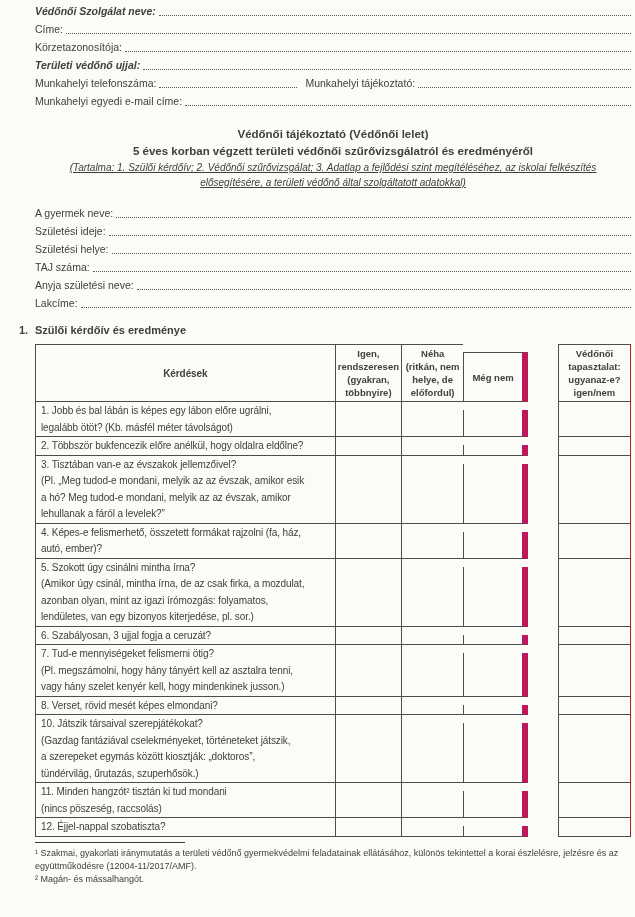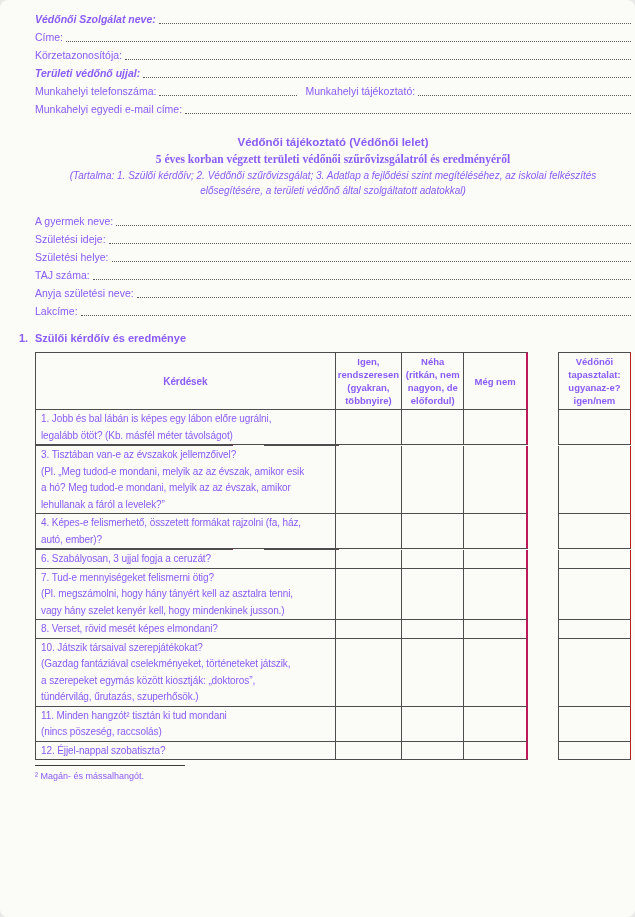--- a/index.html
+++ b/index.html
@@ -2,55 +2,54 @@
 <html lang="hu"><head>
 <meta charset="utf-8">
 <style>
   html,body { margin:0; padding:0; background:#e8e8e6; }
   .page {
     position:relative;
     width:635px; height:917px;
     margin:0 auto;
     background:#fbfbf8;
     box-sizing:border-box;
-    padding:8px 4px 0 35px;
+    padding:0 4px 0 35px;
     font-family:"Liberation Sans", sans-serif;
-    color:#8b5cf6;
+    color:#404040;
     overflow:hidden;
-    border-radius:8px;
   }
   
   .fieldrow { display:flex; height:18px; align-items:flex-end; font-size:10.5px; }
   .flabel { white-space:nowrap; padding-right:3px; line-height:13px; }
   .bi { font-weight:bold; font-style:italic; }
   .leader { flex:1 1 auto; border-bottom:1.5px dotted #5a5a5a; margin-bottom:2px; height:0; }
   .leader-fixed { flex:0 0 138px; }
   .flabel2 { white-space:nowrap; padding:0 3px 0 8px; line-height:13px; }
 
   
   .titleblock { margin-top:18px; text-align:center; }
   .title1 { font-size:11.5px; font-weight:bold; line-height:16px; }
-  .title2 { font-size:11.5px; font-weight:bold; line-height:18px;font-family:Liberation Serif, serif; }
-  .subtitle { font-size:10px; font-style:italic; line-height:15px; white-space:pre-line; }
+  .title2 { font-size:11.5px; font-weight:bold; line-height:18px; }
+  .subtitle { font-size:10px; font-style:italic; line-height:15px; white-space:pre-line;text-decoration:underline; }
 
   .childblock { margin-top:12px; }
 
   
   .sectionhead { display:flex; margin:14px 0 8px -16px; font-size:11px; font-weight:bold; }
   .secnum { width:16px; }
 
   
   .qtable { margin-top:2px; }
   .qrow { display:flex; align-items:stretch; }
   .c { box-sizing:border-box; border-left:1px solid #4d4d4d; border-bottom:1px solid #4d4d4d; }
   .q  { width:308px; font-size:10px; line-height:16.5px; letter-spacing:-0.1px;
         padding:1px 3px 0 5px; white-space:pre-line; }
   .a1 { width:68px; }
   .a2 { width:64px; }
-  .a3 { width:66px; border-right:2px solid #be185d; }
+  .a3 { width:66px; border-right:6px solid #be185d;margin-top:8px; }
   .gapcell { width:31px; border:none; }
   .nurse { width:75px; border-right:1px solid #b91c1c; }
   .hrow .c { border-top:1px solid #4d4d4d; }
   .hrow { min-height:58px; }
   .hcell { display:flex; align-items:center; justify-content:center; text-align:center;
            font-weight:bold; font-size:9.5px; line-height:13px; white-space:pre-line; padding:2px 1px; }
   .hq { font-size:10px; }
 
   
   .footnotes { margin-top:5px; font-size:9px; line-height:13px; }
@@ -133,41 +132,42 @@
   <div class="qtable">
 
     <div class="qrow hrow">
       <div class="c q hcell hq">Kérdések</div>
       <div class="c a1 hcell">Igen,
 rendszeresen
 (gyakran,
 többnyire)</div>
       <div class="c a2 hcell">Néha
 (ritkán, nem
-nagyon, de
+helye, de
 előfordul)</div>
       <div class="c a3 hcell">Még nem</div>
       <div class="gapcell"></div>
       <div class="c nurse hcell">Védőnői
 tapasztalat:
 ugyanaz-e?
 igen/nem</div>
     </div>
 
     <div class="qrow">
       <div class="c q">1. Jobb és bal lábán is képes egy lábon előre ugrálni,
 legalább ötöt? (Kb. másfél méter távolságot)</div>
       <div class="c a1"></div>
       <div class="c a2"></div>
       <div class="c a3"></div>
       <div class="gapcell"></div>
       <div class="c nurse"></div>
     </div>
 
     <div class="qrow">
+      <div class="c q">2. Többször bukfencezik előre anélkül, hogy oldalra eldőlne?</div>
       <div class="c a1"></div>
       <div class="c a2"></div>
       <div class="c a3"></div>
       <div class="gapcell"></div>
       <div class="c nurse"></div>
     </div>
 
     <div class="qrow">
       <div class="c q">3. Tisztában van-e az évszakok jellemzőivel?
 (Pl. „Meg tudod-e mondani, melyik az az évszak, amikor esik
@@ -184,20 +184,24 @@
       <div class="c q">4. Képes-e felismerhető, összetett formákat rajzolni (fa, ház,
 autó, ember)?</div>
       <div class="c a1"></div>
       <div class="c a2"></div>
       <div class="c a3"></div>
       <div class="gapcell"></div>
       <div class="c nurse"></div>
     </div>
 
     <div class="qrow">
+      <div class="c q">5. Szokott úgy csinálni mintha írna?
+(Amikor úgy csinál, mintha írna, de az csak firka, a mozdulat,
+azonban olyan, mint az igazi írómozgás: folyamatos,
+lendületes, van egy bizonyos kiterjedése, pl. sor.)</div>
       <div class="c a1"></div>
       <div class="c a2"></div>
       <div class="c a3"></div>
       <div class="gapcell"></div>
       <div class="c nurse"></div>
     </div>
 
     <div class="qrow">
       <div class="c q">6. Szabályosan, 3 ujjal fogja a ceruzát?</div>
       <div class="c a1"></div>
@@ -256,16 +260,17 @@
       <div class="c a2"></div>
       <div class="c a3"></div>
       <div class="gapcell"></div>
       <div class="c nurse"></div>
     </div>
 
   </div>
 
   <div class="footnotes">
     <div class="footrule"></div>
+    <p class="footnote">¹ Szakmai, gyakorlati iránymutatás a területi védőnő gyermekvédelmi feladatainak ellátásához, különös tekintettel a korai észlelésre, jelzésre és az együttműködésre (12004-11/2017/AMF).</p>
     <p class="footnote">² Magán- és mássalhangót.</p>
   </div>
 
 </div>
 
 </body></html>

